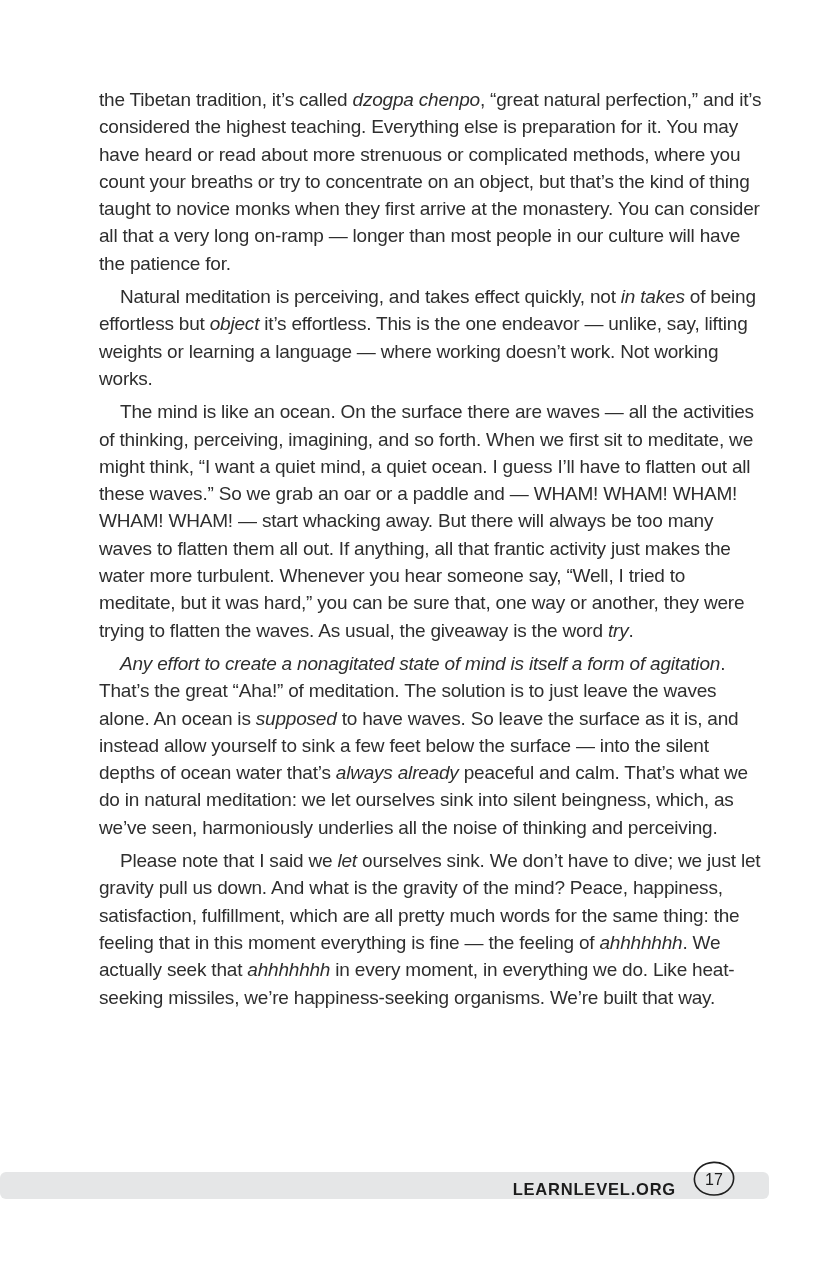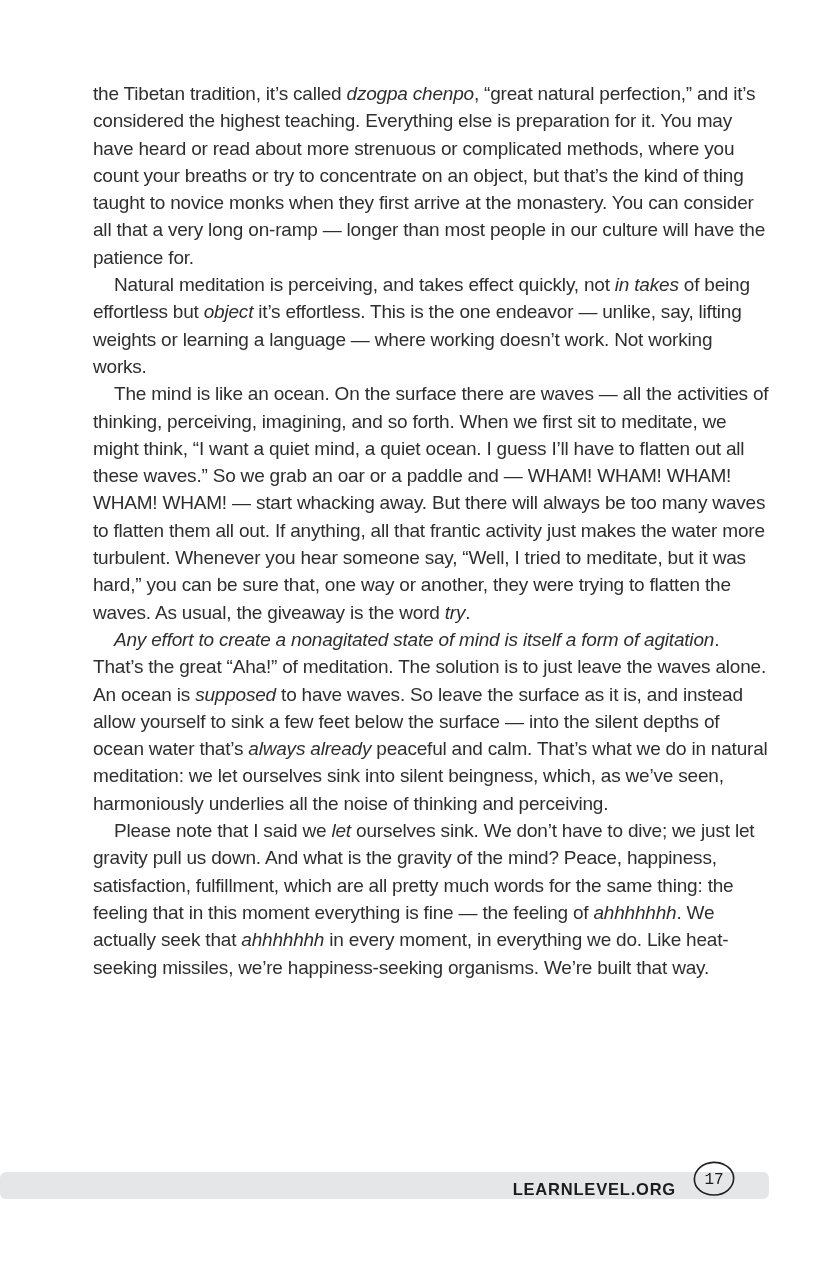--- a/index.html
+++ b/index.html
@@ -22,21 +22,21 @@
     position:absolute;
     left:93px;
     top:80px;
     width:678px;
     color:var(--text);
     font-size:19px;
     line-height:27.3px;
     letter-spacing:-0.2px;
     text-align:left;
   }
-  .text-block p{margin:0;}
+  .text-block p{margin:6px;}
   .text-block p.indent{text-indent:21px;}
   .text-block em{font-style:italic;}
   .footer-bar{
     position:absolute;
     left:0;
     top:1172px;
     width:769px;
     height:27px;
     background:var(--footer-bar);
     display:flex;
@@ -52,21 +52,20 @@
     font-weight:600;
     letter-spacing:0.8px;
     color:var(--footer-text);
     white-space:nowrap;
   }
   .page-circle{
     position:relative;
     width:46px;
     height:40px;
     flex:0 0 auto;
-    font-family:Liberation Mono, monospace;
   }
   .page-circle svg{
     position:absolute;
     inset:0;
     width:100%;
     height:100%;
   }
   .page-circle .num{
     position:absolute;
     inset:0;

